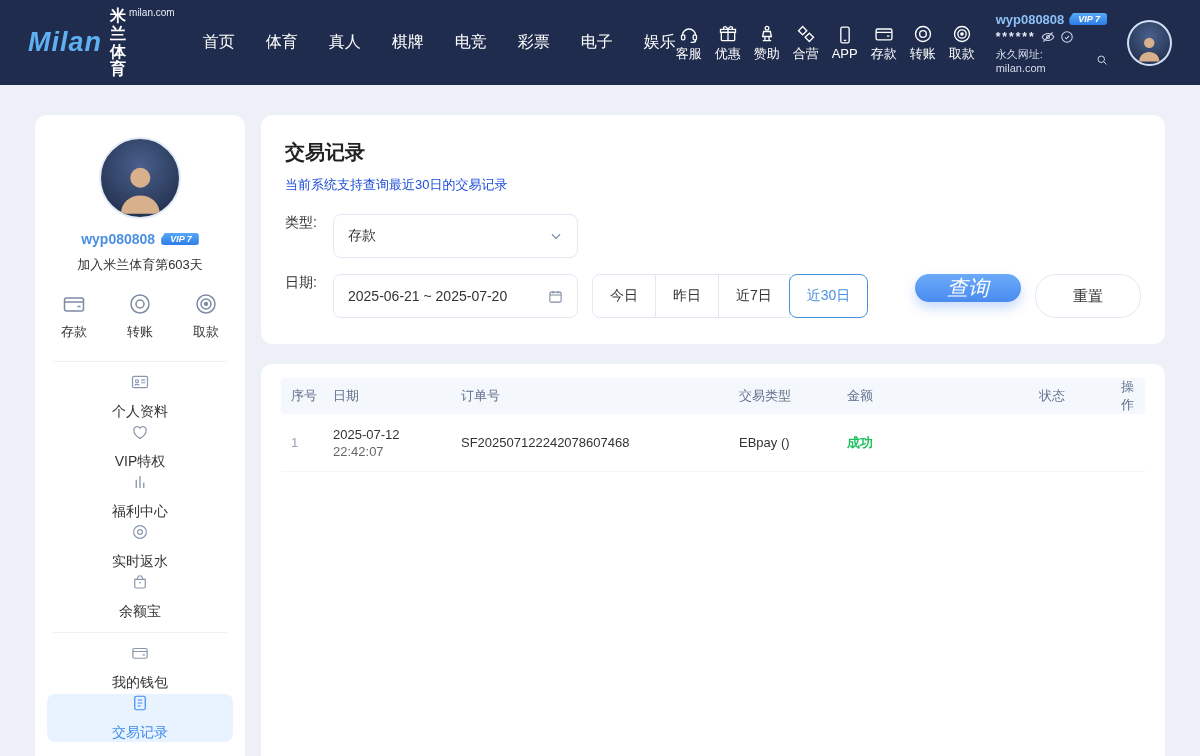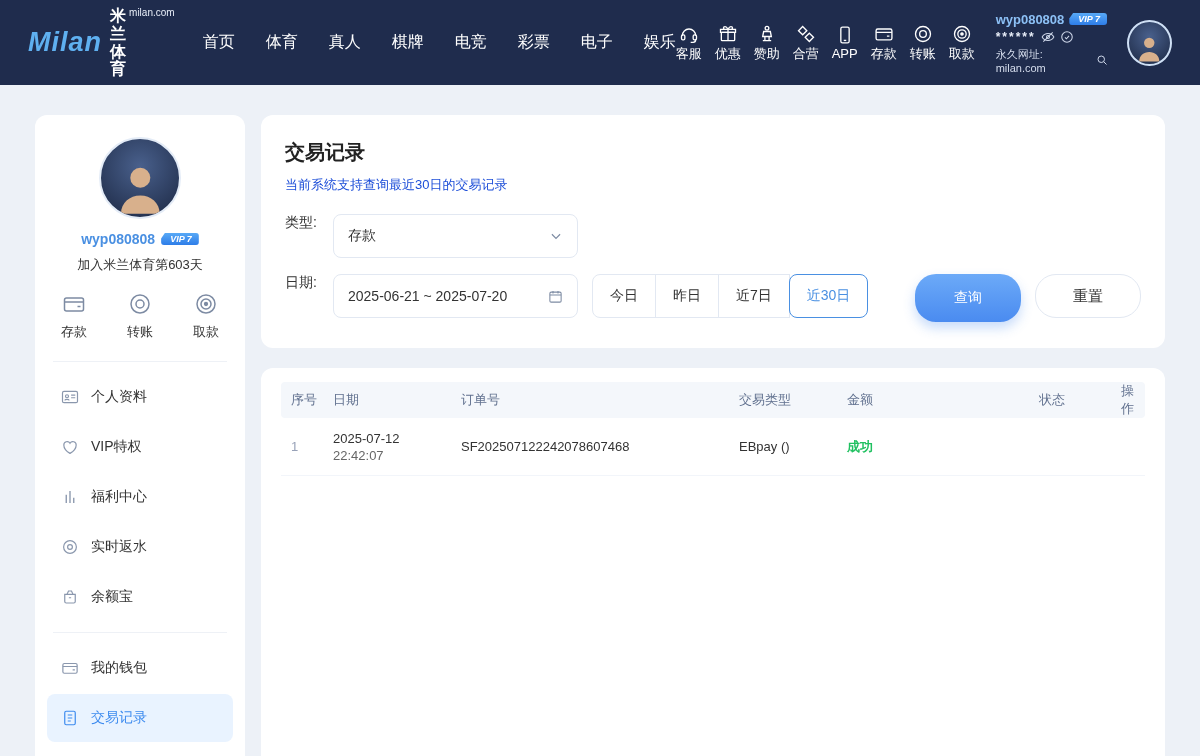--- a/index.html
+++ b/index.html
@@ -67,21 +67,21 @@
   .side-user { margin-top:12px; display:flex; align-items:center; gap:6px; }
   .side-username { font-size:14px; font-weight:bold; color:#4a90e2; }
   .joined { margin-top:9px; font-size:13px; color:#333; }
   .wallet-actions { display:flex; justify-content:space-between; padding:18px 16px 16px 16px; }
   .wallet-action { display:flex; flex-direction:column; align-items:center; gap:7px; cursor:pointer; color:#7d8ba3; }
   .wallet-action .wa-label { font-size:13px; color:#333; }
   .side-divider { height:1px; background:#eef1f6; margin:4px 8px 10px 8px; }
   .menu { display:flex; flex-direction:column; }
   .menu-item {
     display:flex; align-items:center; gap:12px; height:48px; padding:0 14px;
-    margin:1px 2px; border-radius:8px; cursor:pointer; color:#333;
+    margin:1px 2px; border-radius:8px; cursor:pointer; color:#333;flex-direction:column;
   }
   .menu-item .mi-icon { color:#8a97ad; display:flex; }
   .menu-item.active { background:#e9f3ff; color:#3d8bef; }
   .menu-item.active .mi-icon { color:#3d8bef; }
   .menu-item .mi-label { font-size:14px; }
 
   
   .content { flex:1; display:flex; flex-direction:column; gap:20px; height:100%; }
 
   .filter-card { background:#fff; border-radius:12px; padding:24px 24px 26px 24px; }
@@ -102,24 +102,25 @@
     border:1px solid #e2e8f2; margin-left:-1px; font-size:14px; color:#333; cursor:pointer;
     position:relative;
   }
   .range-btn:first-child { border-radius:8px 0 0 8px; margin-left:0; }
   .range-btn.active {
     border:1px solid #4a90e2; color:#4a90e2; border-radius:8px; z-index:1;
     background:#fff;
   }
   .filter-actions { margin-left:auto; display:flex; gap:14px; }
   .btn-primary {
-    width:106px; height:48px; border:none; border-radius:21px; cursor:pointer;
-    background:linear-gradient(180deg,#6caaf8,#4a8bf0); color:#fff; font-size:14px;
+    width:106px; height:28px; border:none; border-radius:21px; cursor:pointer;
+    background:linear-gradient(180deg,#6caaf8,#4a8bf0); color:#fff; font-size:21px;
     box-shadow:0 6px 12px rgba(74,139,240,.30);
     font-family:inherit;
+    font-style:italic;
   }
   .btn-ghost {
     width:106px; height:44px; border:1px solid #e2e8f2; border-radius:21px; cursor:pointer;
     background:#fff; color:#333; font-size:15px; font-family:inherit;
   }
 
   
   .table-card { background:#fff; border-radius:12px 12px 0 0; padding:14px 20px; flex:1; overflow:hidden; }
   .tbl { width:100%; }
   .tbl-header, .tbl-row {

